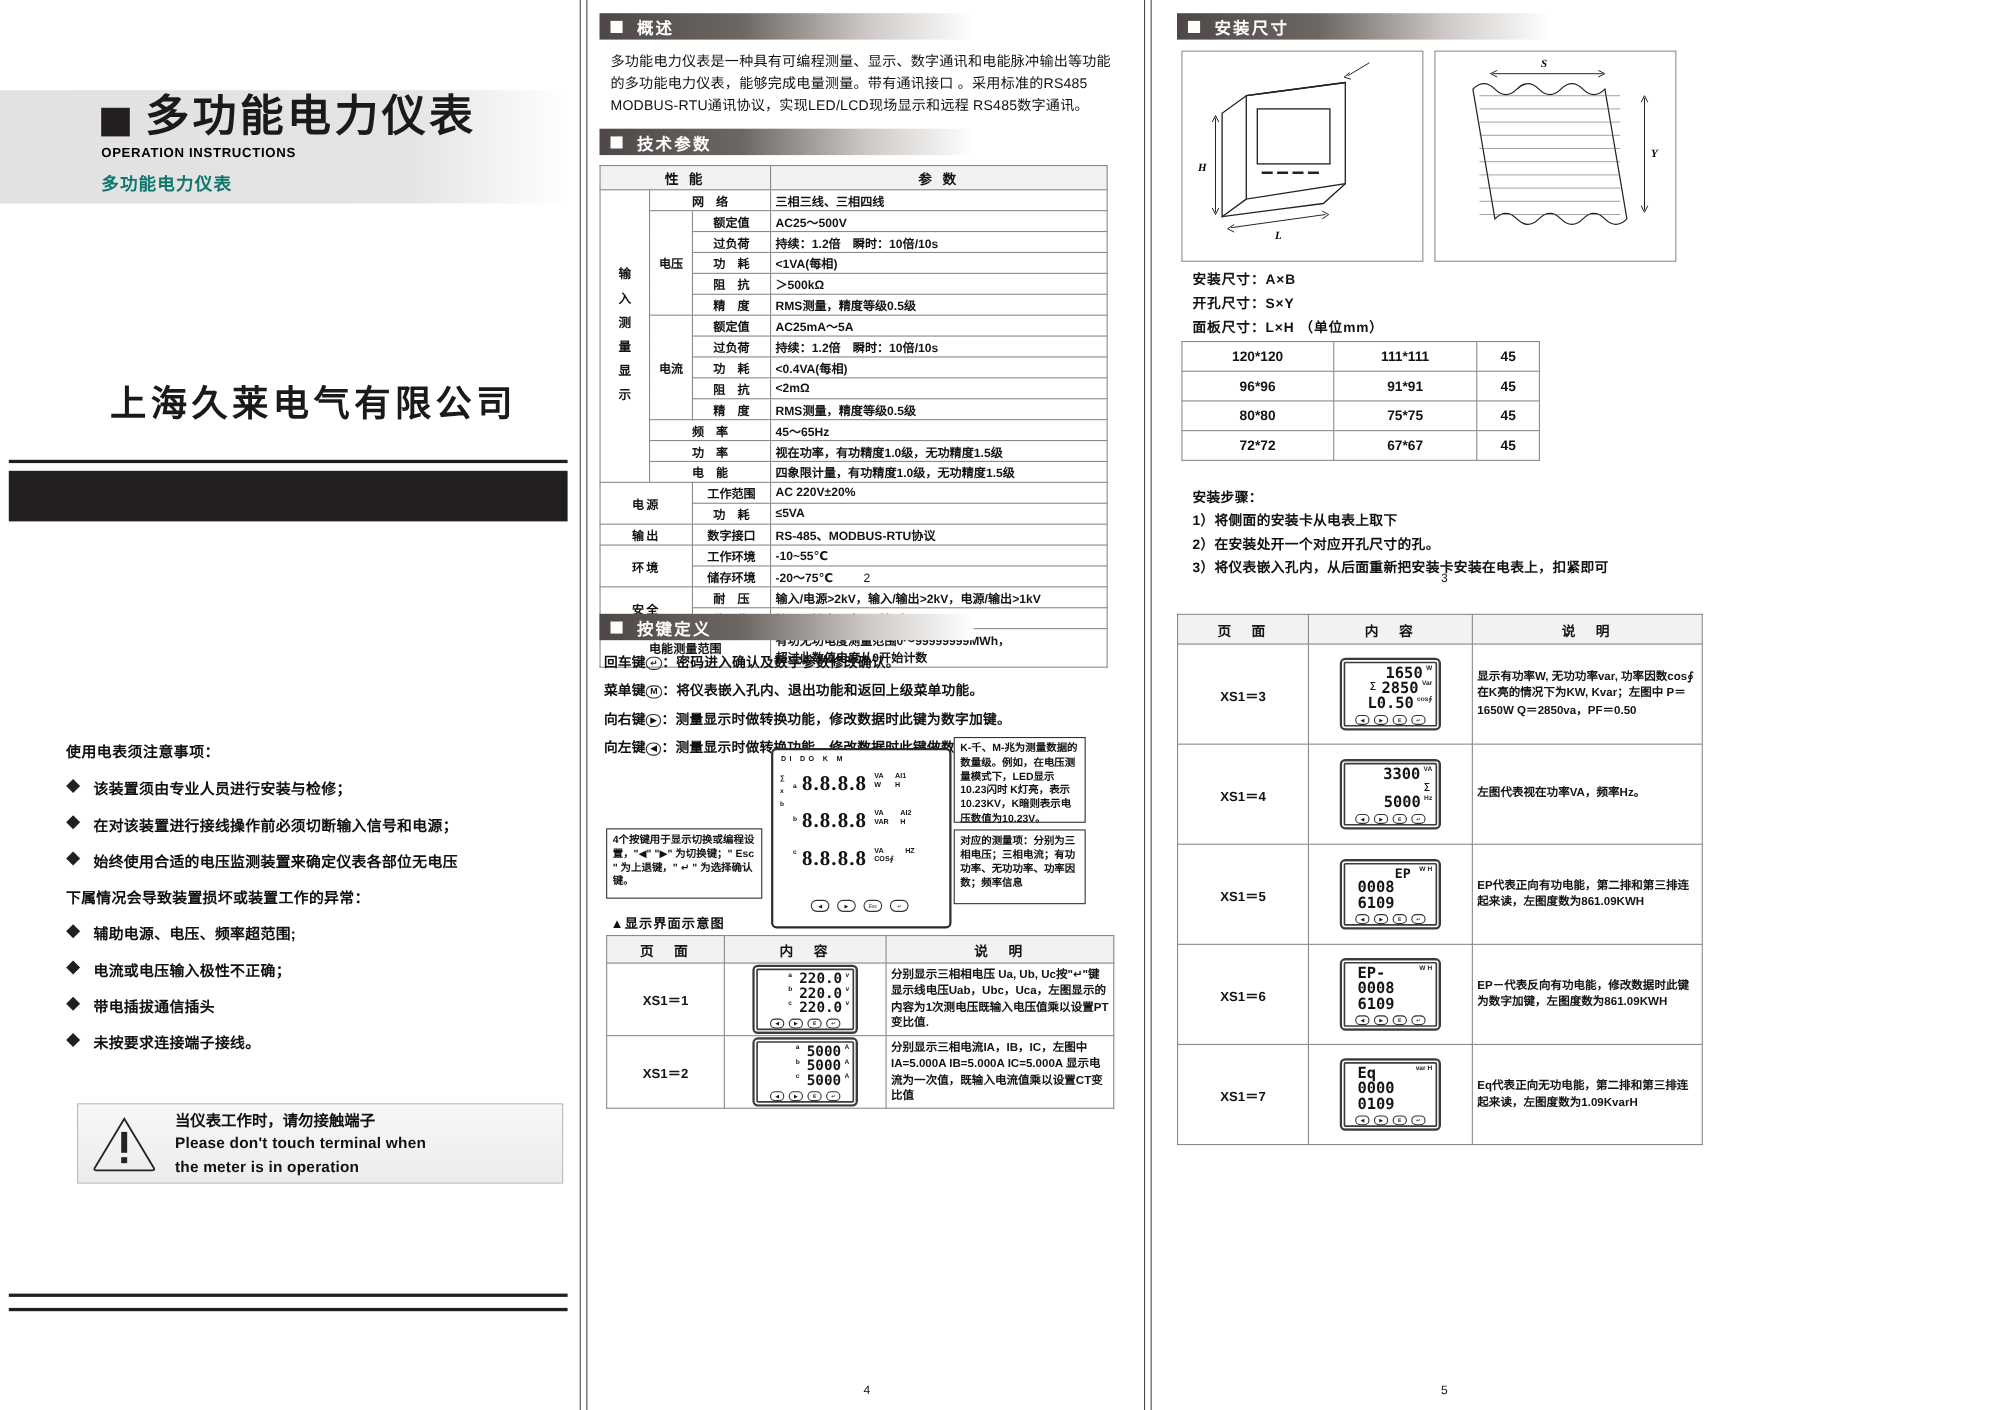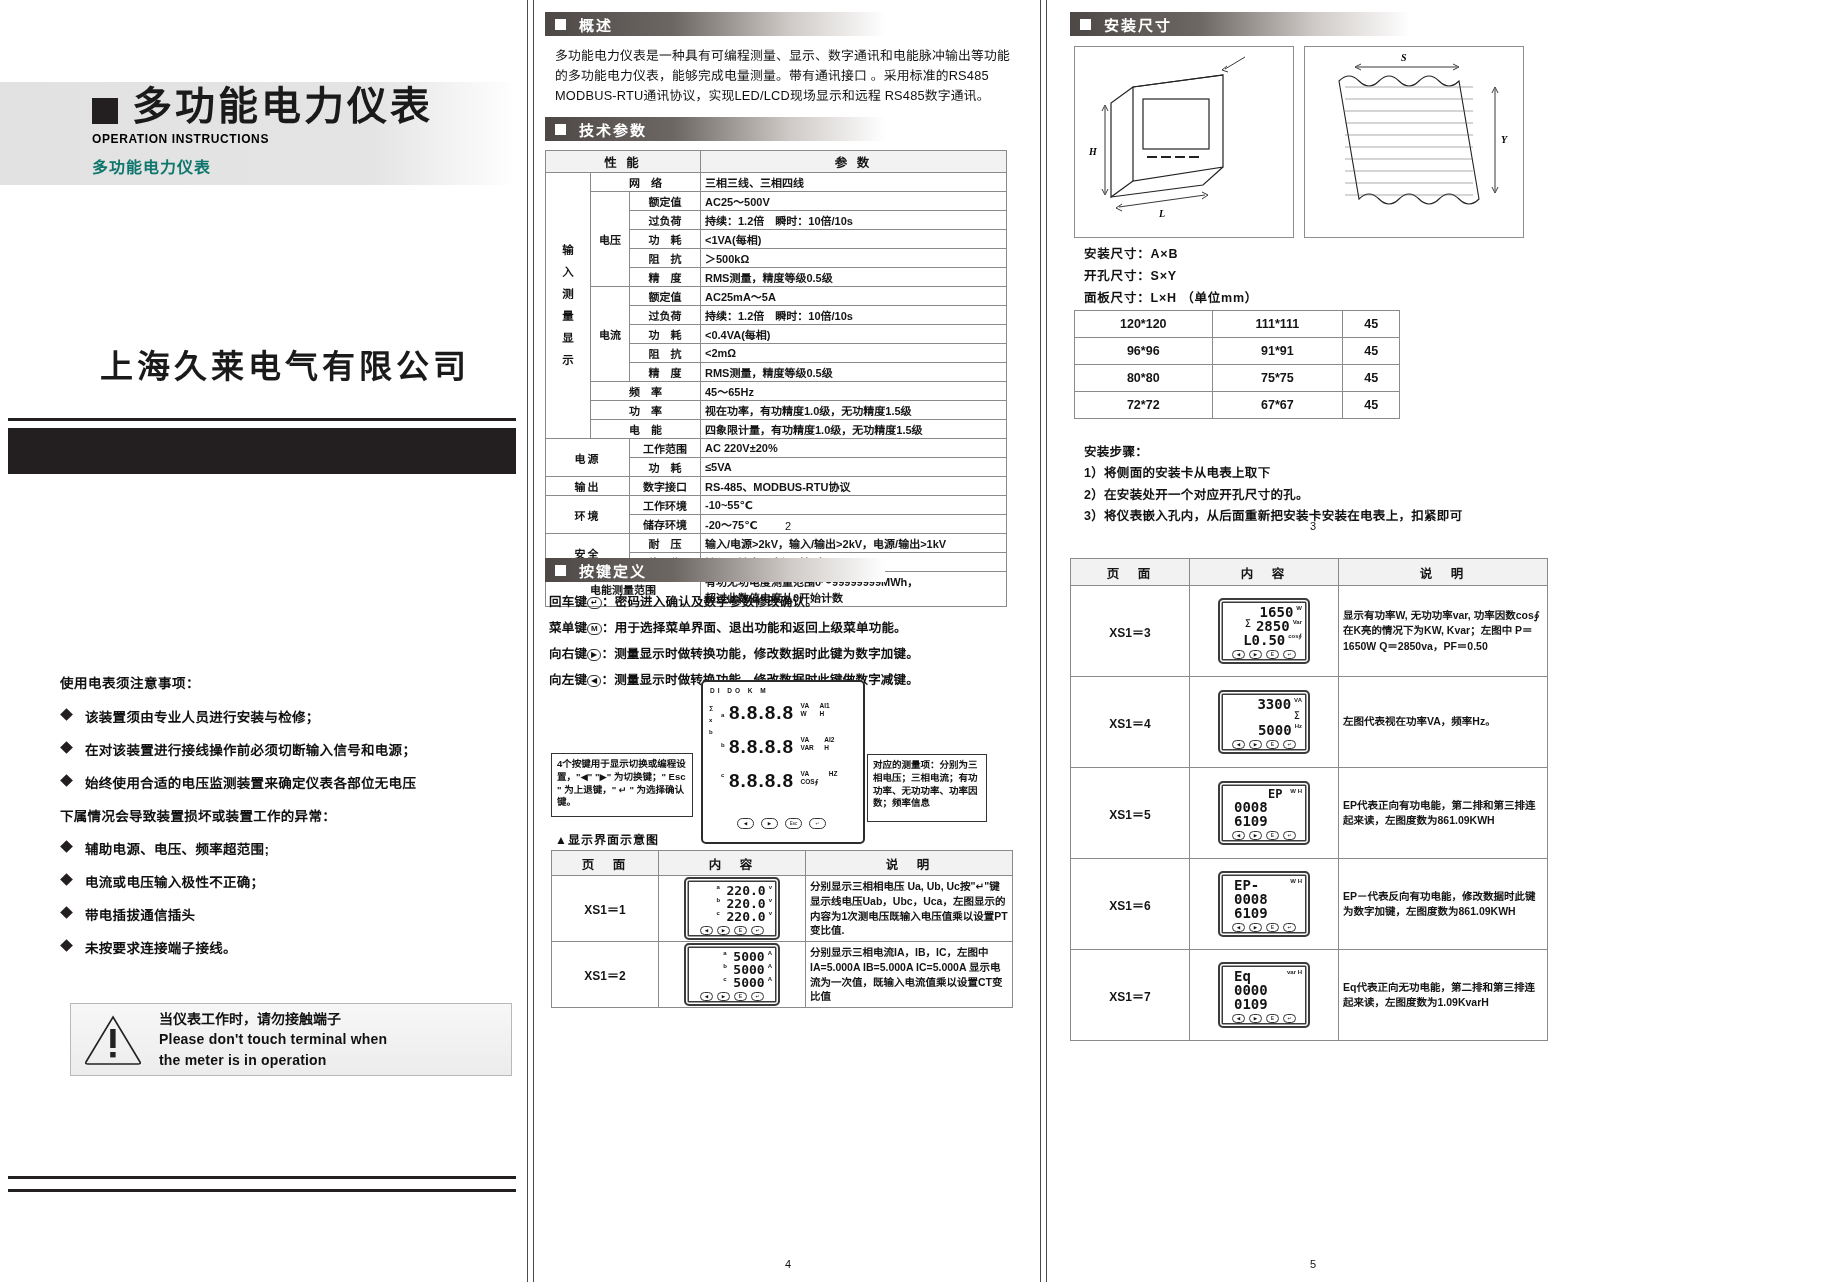--- a/index.html
+++ b/index.html
@@ -101,21 +101,21 @@
     display:inline-block;border:1px solid #333;border-radius:7px;
     padding:0 3px;font-size:8px;line-height:10px;vertical-align:middle;
   }
 
   
   .panel-big{
     position:absolute;border:2px solid #2b2b2b;border-radius:4px;background:#fff;
   }
   .panel-screen{position:absolute;border:1.5px solid #2b2b2b;background:#fff;}
   .seg{
-    font-family:Liberation Sans, sans-serif;
+    font-family:Liberation Serif, serif;
     font-weight:700;letter-spacing:1px;
   }
   .callout{
     position:absolute;border:1px solid #333;background:#fff;
     font-size:9.5px;line-height:1.35;padding:4px 5px;box-sizing:border-box;font-weight:600;
   }
   .cap-center{font-size:12px;font-weight:700;letter-spacing:1px;}
 
   
   .drawbox{position:absolute;border:1px solid #8d8d8d;background:#fff;}
@@ -329,21 +329,21 @@
   <div class="sec-head" style="width:330px;">
     <span class="sq"></span>
     <span>按键定义</span>
   </div>
 
   <div class="keydef" style="margin:9px 0 0 4px;">
     <div class="kline">
       <span>回车键</span><span class="keycap">↵</span><span>：密码进入确认及数字参数修改确认。</span>
     </div>
     <div class="kline">
-      <span>菜单键</span><span class="keycap">M</span><span>：用于选择菜单界面、退出功能和返回上级菜单功能。</span>
+      <span>菜单键</span><span class="keycap">M</span><span>：将仪表嵌入孔内、退出功能和返回上级菜单功能。</span>
     </div>
     <div class="kline">
       <span>向右键</span><span class="keycap">▶</span><span>：测量显示时做转换功能，修改数据时此键为数字加键。</span>
     </div>
     <div class="kline">
       <span>向左键</span><span class="keycap">◀</span><span>：测量显示时做转换功能，修改数据时此键做数字减键。</span>
     </div>
   </div>
 
   <div class="panel-big" style="left:156px;top:122px;width:160px;height:160px;border-radius:5px;">
@@ -385,20 +385,21 @@
 
     <div style="position:absolute;left:34px;top:136px;display:flex;gap:7px;">
       <span class="lcd-btn" style="width:15px;height:9px;">◀</span>
       <span class="lcd-btn" style="width:15px;height:9px;">▶</span>
       <span class="lcd-btn" style="width:15px;height:9px;">Esc</span>
       <span class="lcd-btn" style="width:15px;height:9px;">↵</span>
     </div>
   </div>
 
   <div class="callout" style="left:6px;top:195px;width:142px;height:64px;">4个按键用于显示切换或编程设置，"◀" "▶" 为切换键；" Esc " 为上退键，" ↵ " 为选择确认键。</div>
+  <div class="callout" style="left:322px;top:112px;width:120px;height:78px;">K-千、M-兆为测量数据的数量级。例如，在电压测量模式下，LED显示10.23闪时 K灯亮，表示10.23KV，K暗则表示电压数值为10.23V。</div>
   <div class="callout" style="left:322px;top:196px;width:120px;height:68px;">对应的测量项：分别为三相电压；三相电流；有功功率、无功功率、功率因数；频率信息</div>
 
   <div class="cap-center" style="position:absolute;left:10px;top:272px;">▲显示界面示意图</div>
 
   <table class="tbl" style="position:absolute;left:6px;top:292px;width:462px;">
     <tbody>
         <tr>
       <td class="c hdr" style="width:98px;height:22px;">页　面</td>
       <td class="c hdr" style="width:138px;">内　容</td>
       <td class="c hdr">说　明</td>

